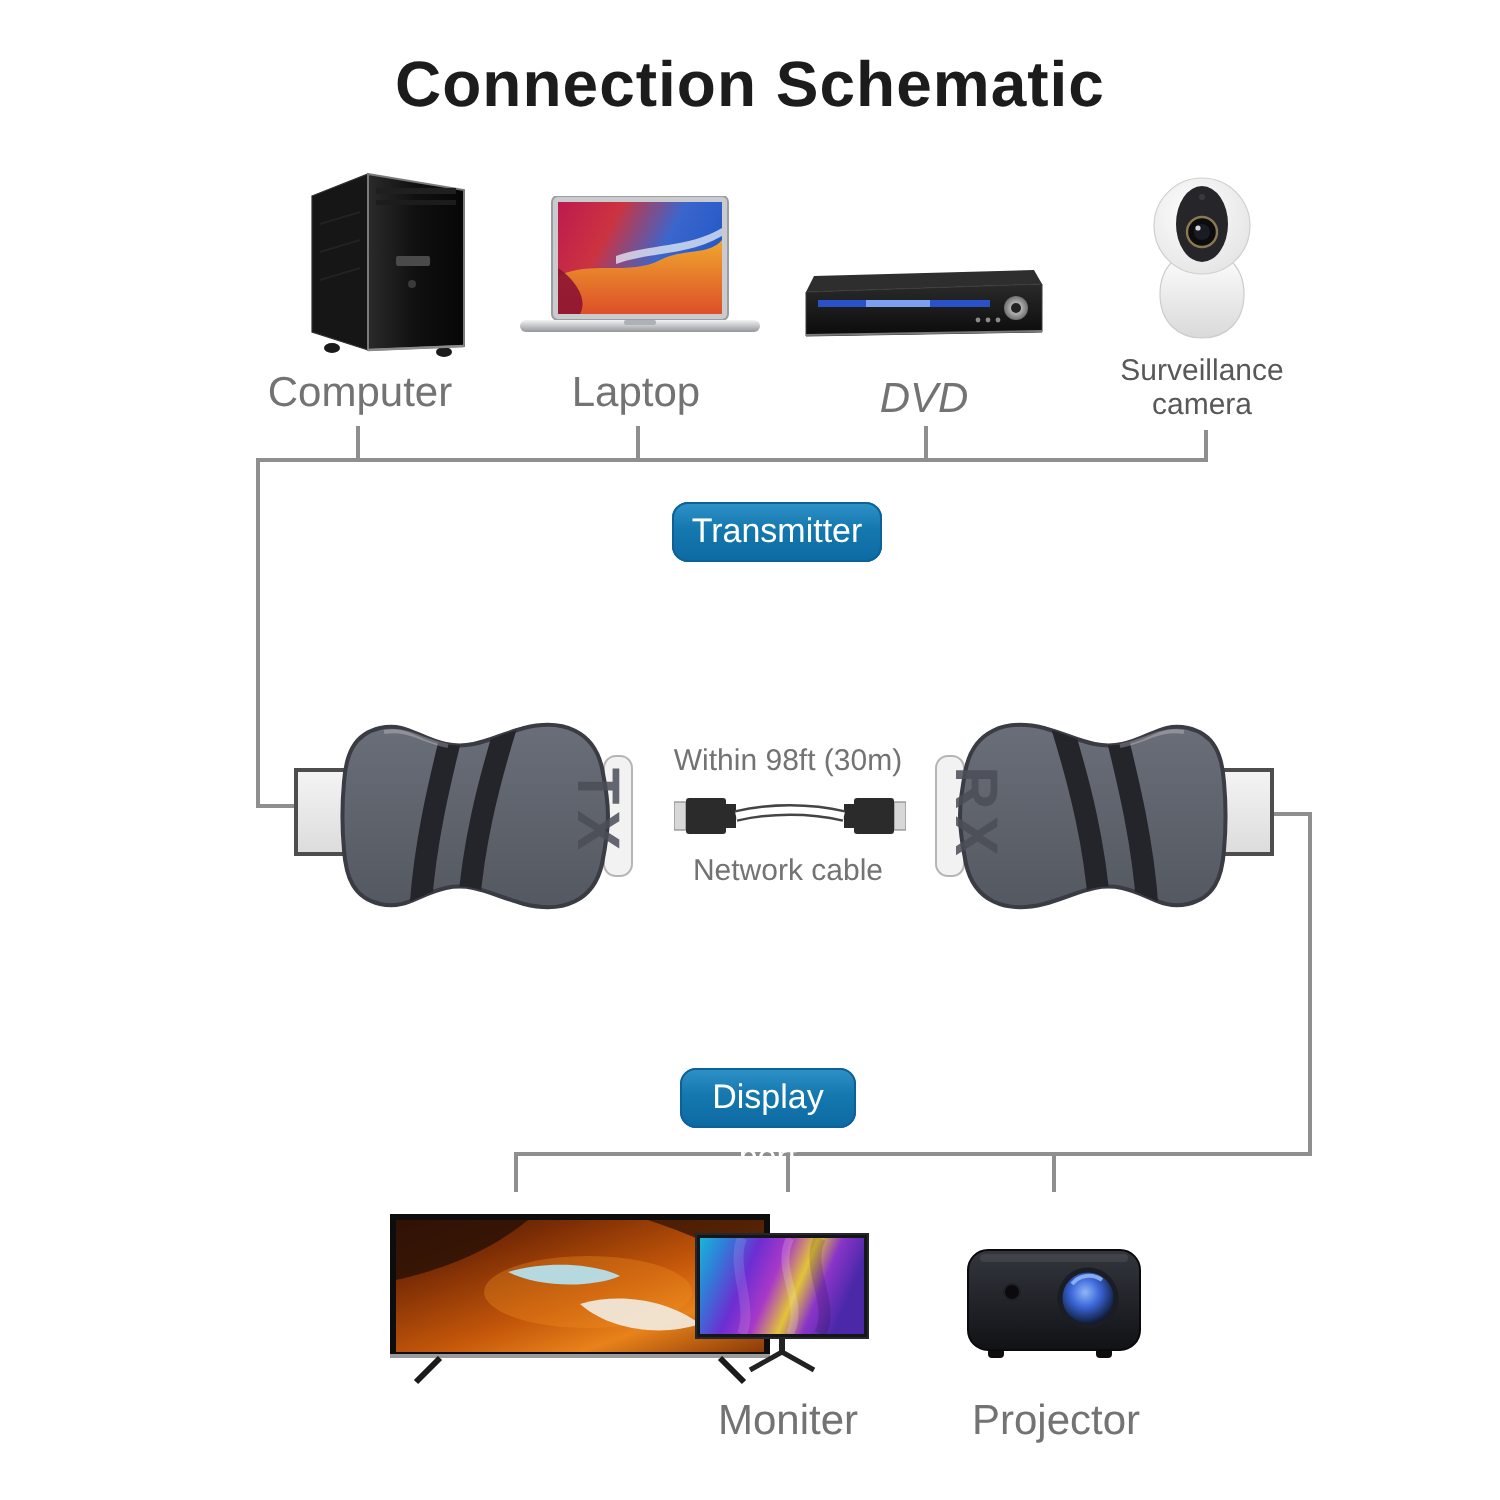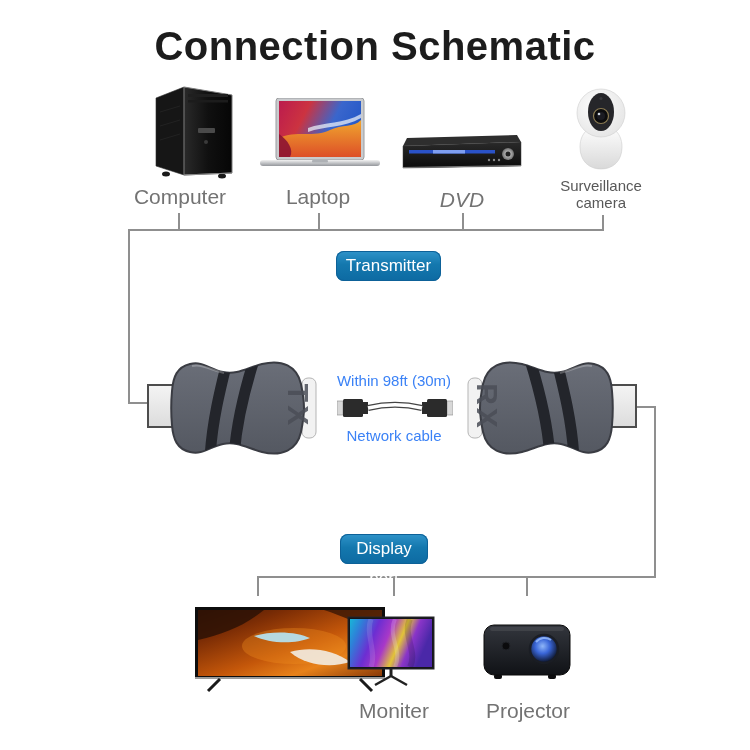--- a/index.html
+++ b/index.html
@@ -1,26 +1,26 @@
 <!DOCTYPE html>
 <html><head>
 <meta charset="utf-8">
 <style>
   html,body{margin:0;padding:0;background:#ffffff;}
   #canvas{position:relative;width:750px;height:750px;background:#ffffff;overflow:hidden;
           font-family:"Liberation Sans","DejaVu Sans",sans-serif;}
   .abs{position:absolute;}
-  .title{left:0;top:24px;width:750px;text-align:center;font-size:40px;font-weight:bold;
+  .title{left:0;top:24px;width:750px;text-align:center;font-size:32px;font-weight:bold;
          color:#1c1c1c;letter-spacing:0.5px;}
   .devlbl{font-size:21px;color:#737373;text-align:center;}
   .devlbl-sm{font-size:15px;line-height:17px;color:#585858;text-align:center;}
   .badge{background:linear-gradient(180deg,#2f93c9 0%,#1478ae 45%,#0d6aa2 100%);
          border-radius:8px;color:#ffffff;font-size:17px;text-align:center;line-height:30px;
          box-shadow:0 0 0 1px #0d6198 inset;}
-  .linktxt{font-size:15px;color:#3b82f6;text-align:center;}
+  .linktxt{font-size:15px;color:#737373;text-align:center;}
   .dongle-letters{display:flex;align-items:center;justify-content:center;
                   transform:rotate(90deg);font-size:30px;font-weight:bold;color:#4b4e57;
                   letter-spacing:3px;opacity:0.85;}
   svg{display:block;}
 </style>
 </head>
 <body>
 
 <div id="canvas">
 

